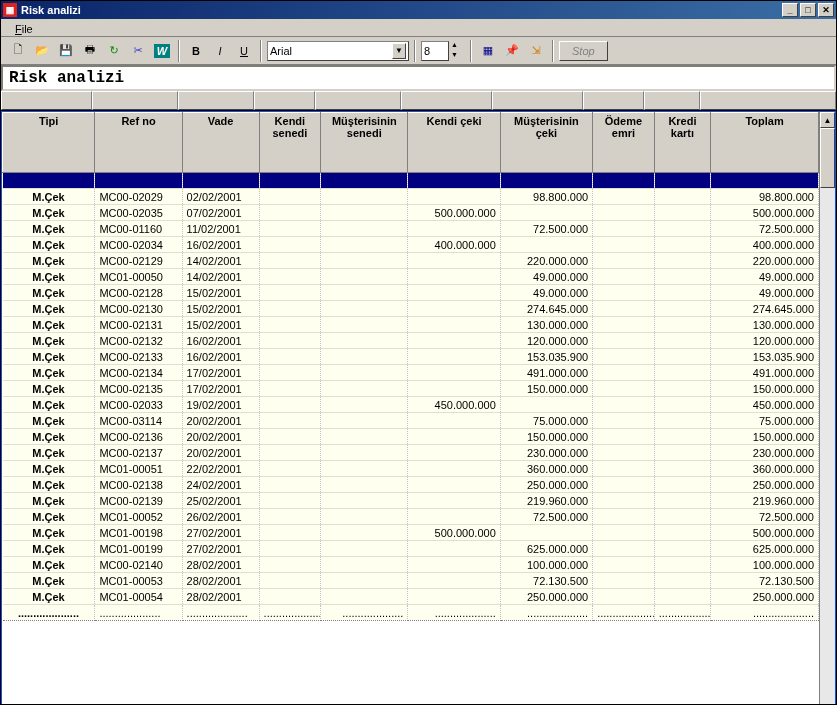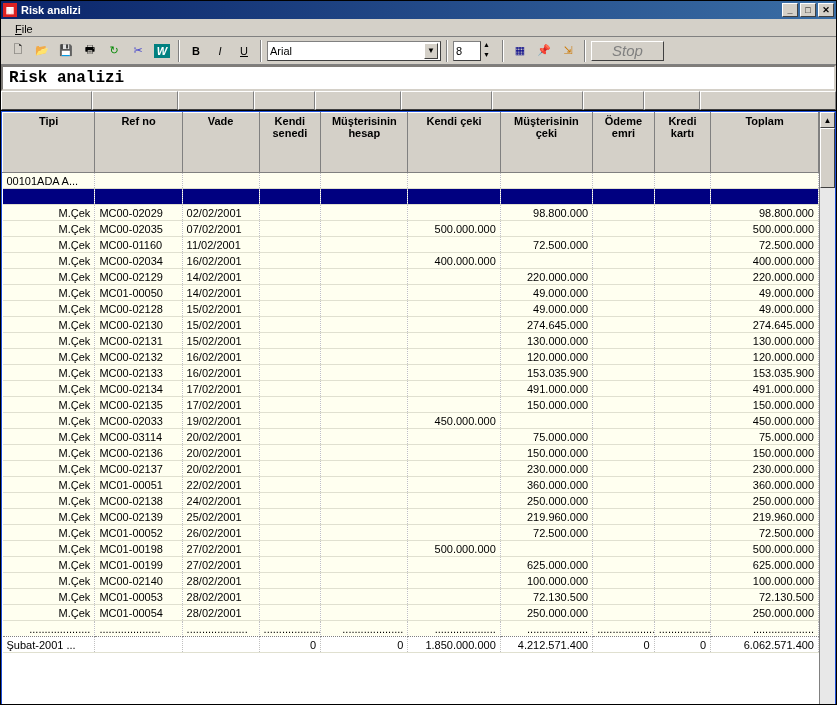--- a/index.html
+++ b/index.html
@@ -56,36 +56,36 @@
   gap: 2px;
   border-bottom: 1px solid #808080;
 }
 .tbtn {
   width: 22px; height: 22px;
   border: 1px solid transparent;
   display:flex; align-items:center; justify-content:center;
 }
 .tsep { width:2px; height:22px; border-left:1px solid #808080; border-right:1px solid #fff; margin:0 3px;}
 .font-select {
-  height: 20px; width: 174px;
+  height: 20px; width: 142px;
   background:#fff;
   border:1px solid #404040;
   border-top-color:#808080; border-left-color:#808080;
   display:flex; align-items:center;
   font-size:11px; padding:0 2px;
 }
 .font-select .dd { margin-left:auto; width:14px; height:16px;
   background:#d4d0c8; border:1px solid #fff; border-right-color:#404040; border-bottom-color:#404040;
   display:flex;align-items:center;justify-content:center; font-size:8px;}
 .size-input { height:20px; width:28px; background:#fff;
   border:1px solid #404040; border-top-color:#808080; border-left-color:#808080;
   padding:0 2px; font-size:11px; display:flex;align-items:center;}
-.stop-btn { height:20px; padding:0 20px;
+.stop-btn { height:20px; padding:0 12px;
   border:1px solid #fff; border-right-color:#404040; border-bottom-color:#404040;
-  background:#d4d0c8; color:#808080; font-size:15px; font-style:italic;}
+  background:#d4d0c8; color:#808080; font-size:11px; font-style:italic;}
 .heading-bar {
   background:#fff;
   border:2px inset #d4d0c8;
   margin:0;
   padding:2px 6px;
   font-family:"Courier New", monospace;
   font-size:16px; font-weight:bold;
 }
 .tabs-row {
   height:20px; background:#d4d0c8;
@@ -122,21 +122,21 @@
 table.grid td {
   border-right:1px dotted #c0c0c0;
   border-bottom:1px solid #e0e0d0;
   padding:1px 4px;
   font-size:11px;
   height:16px;
   white-space:nowrap;
   overflow:hidden;
 }
 tr.data-row { background:#fffff0; }
-tr.data-row td:first-child { text-align:right;}
+tr.data-row td:first-child { text-align:center;font-weight:bold;}
 tr.group-row { background:#fffff0; }
 tr.selected-row { background:#000080; }
 tr.dotted-row td { border-top:1px dotted #808080; border-bottom:1px dotted #808080;}
 tr.summary-row { background:#fff;}
 .num { text-align:right; }
 .vscroll {
   width:16px; background:#d4d0c8;
   border-left:1px solid #808080;
   display:flex; flex-direction:column;
 }
@@ -263,41 +263,29 @@
           <col style="width:60px">
           <col style="width:55px">
         <col style="width:105px">
       </colgroup>
       <thead>
         <tr>
           <th>Tipi</th>
           <th>Ref no</th>
           <th>Vade</th>
           <th>Kendi senedi</th>
-          <th>Müşterisinin hesap</th>
+          <th>Müşterisinin senedi</th>
           <th>Kendi çeki</th>
           <th>Müşterisinin çeki</th>
           <th>Ödeme emri</th>
           <th>Kredi kartı</th>
           <th>Toplam</th>
         </tr>
       </thead>
       <tbody id="gridbody">
-        <tr class="group-row">
-          <td>00101ADA A...</td>
-          <td></td>
-            <td></td>
-            <td></td>
-            <td></td>
-            <td></td>
-            <td></td>
-            <td></td>
-            <td></td>
-            <td></td>
-        </tr>
         <tr class="selected-row">
           <td>&nbsp;</td>
             <td></td>
             <td></td>
             <td></td>
             <td></td>
             <td></td>
             <td></td>
             <td></td>
             <td></td>
@@ -620,32 +608,20 @@
             <td>....................</td>
             <td>....................</td>
             <td class="num">....................</td>
             <td class="num">....................</td>
             <td class="num">....................</td>
             <td class="num">....................</td>
             <td class="num">....................</td>
             <td class="num">....................</td>
             <td class="num">....................</td>
           </tr>
-          <tr class="summary-row">
-            <td>Şubat-2001 ...</td>
-            <td></td>
-            <td></td>
-            <td class="num">0</td>
-            <td class="num">0</td>
-            <td class="num">1.850.000.000</td>
-            <td class="num">4.212.571.400</td>
-            <td class="num">0</td>
-            <td class="num">0</td>
-            <td class="num">6.062.571.400</td>
-          </tr>
         </tbody>
     </table>
   </div>
   <div class="vscroll">
     <div class="sbtn">▲</div>
     <div class="strack">
       <div class="sthumb"></div>
     </div>
     <div class="sbtn">▼</div>
   </div>

